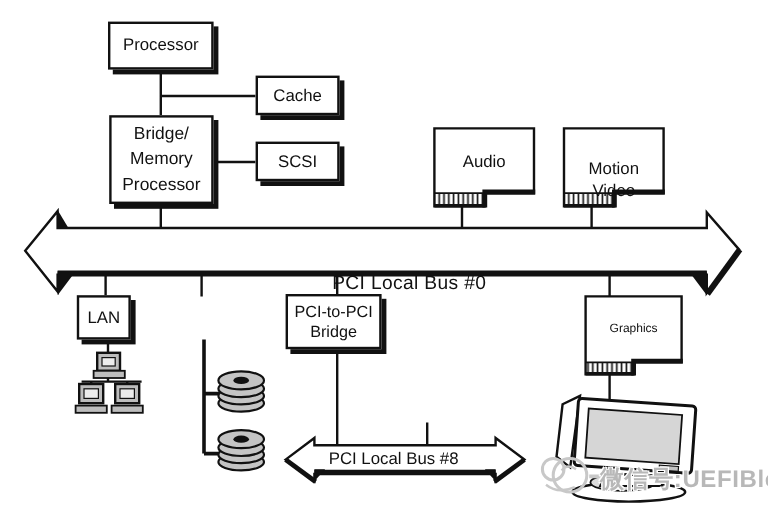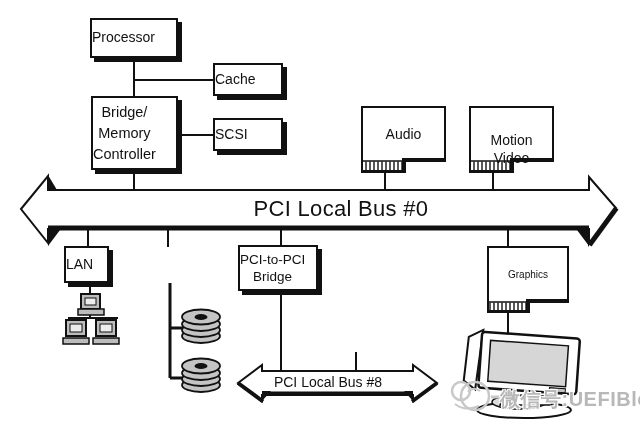--- a/index.html
+++ b/index.html
@@ -4,29 +4,29 @@
 <style>
   html,body{margin:0;padding:0;background:#fff;}
   .stage{
     position:relative;width:640px;height:421px;overflow:hidden;background:#ffffff;
     font-family:"Liberation Sans","DejaVu Sans",sans-serif;color:#111;
   }
   .stage svg{position:absolute;left:0;top:0;z-index:1;}
   .box{
     position:absolute;z-index:2;box-sizing:border-box;background:#fff;
     border:2px solid #111;box-shadow:4px 4px 0 #111;
-    display:flex;align-items:center;justify-content:flex-start;text-align:center;
+    display:flex;align-items:center;justify-content:center;text-align:center;
     font-size:14px;line-height:1.25;
   }
   .float-label{
     position:absolute;z-index:2;display:flex;align-items:center;justify-content:center;
     text-align:center;pointer-events:none;
   }
   .prelines{white-space:pre-line;}
-  .bus-label{font-size:22px;letter-spacing:.3px;}
+  .bus-label{font-size:16px;letter-spacing:.3px;margin-top:28px;}
   .bus-label-small{font-size:14px;}
   .card-label{font-size:14px;}
   .watermark{
     position:absolute;z-index:3;font-size:20px;font-weight:bold;color:#b8b8b8;
     white-space:nowrap;letter-spacing:.5px;
     text-shadow:-1px -1px 0 #fff,1px -1px 0 #fff,-1px 1px 0 #fff,1px 1px 0 #fff;
   }
 </style>
 </head>
 <body>
@@ -148,21 +148,21 @@
     <span>Processor</span>
   </div>
 
   <div class="box" style="left:213px;top:63px;width:70px;height:33px">
     <span>Cache</span>
   </div>
 
   <div class="box" style="left:91px;top:96px;width:87px;height:74px;font-size:14.5px;line-height:21px">
     <span class="prelines">Bridge/
 Memory
-Controller</span>
+Processor</span>
   </div>
 
   <div class="box" style="left:213px;top:118px;width:70px;height:33px">
     <span>SCSI</span>
   </div>
 
   <div class="box" style="left:64px;top:246px;width:45px;height:37px">
     <span>LAN</span>
   </div>
 

